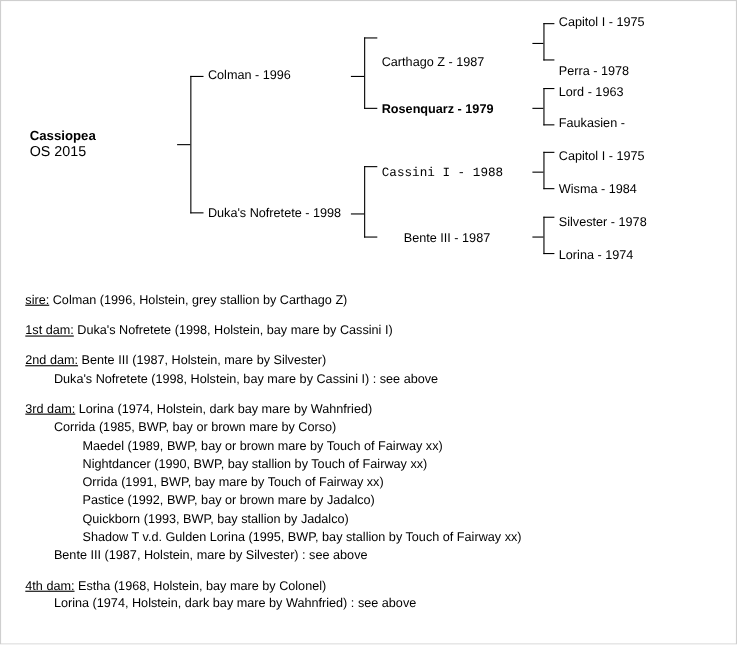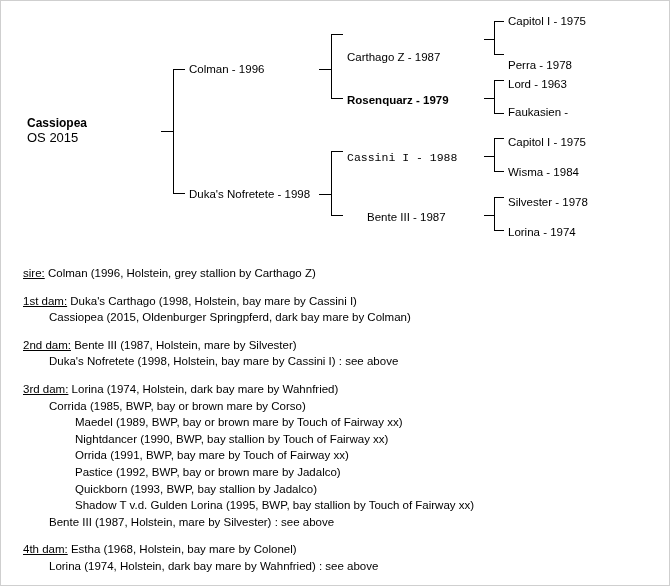--- a/index.html
+++ b/index.html
@@ -125,22 +125,21 @@
     <div class="ped-node" style="left:507px; top:224px;">Lorina - 1974</div>
   </div>
 
   <div class="textblock">
 
     <div class="para">
       <div class="ln"><span class="lead">sire:</span><span> Colman (1996, Holstein, grey stallion by Carthago Z)</span></div>
     </div>
 
     <div class="para">
-      <div class="ln"><span class="lead">1st dam:</span><span> Duka's Carthago (1998, Holstein, bay mare by Cassini I)</span></div>
-      <div class="ln indent1">Cassiopea (2015, Oldenburger Springpferd, dark bay mare by Colman)</div>
+      <div class="ln"><span class="lead">1st dam:</span><span> Duka's Nofretete (1998, Holstein, bay mare by Cassini I)</span></div>
     </div>
 
     <div class="para">
       <div class="ln"><span class="lead">2nd dam:</span><span> Bente III (1987, Holstein, mare by Silvester)</span></div>
       <div class="ln indent1">Duka's Nofretete (1998, Holstein, bay mare by Cassini I) : see above</div>
     </div>
 
     <div class="para">
       <div class="ln"><span class="lead">3rd dam:</span><span> Lorina (1974, Holstein, dark bay mare by Wahnfried)</span></div>
       <div class="ln indent1">Corrida (1985, BWP, bay or brown mare by Corso)</div>

